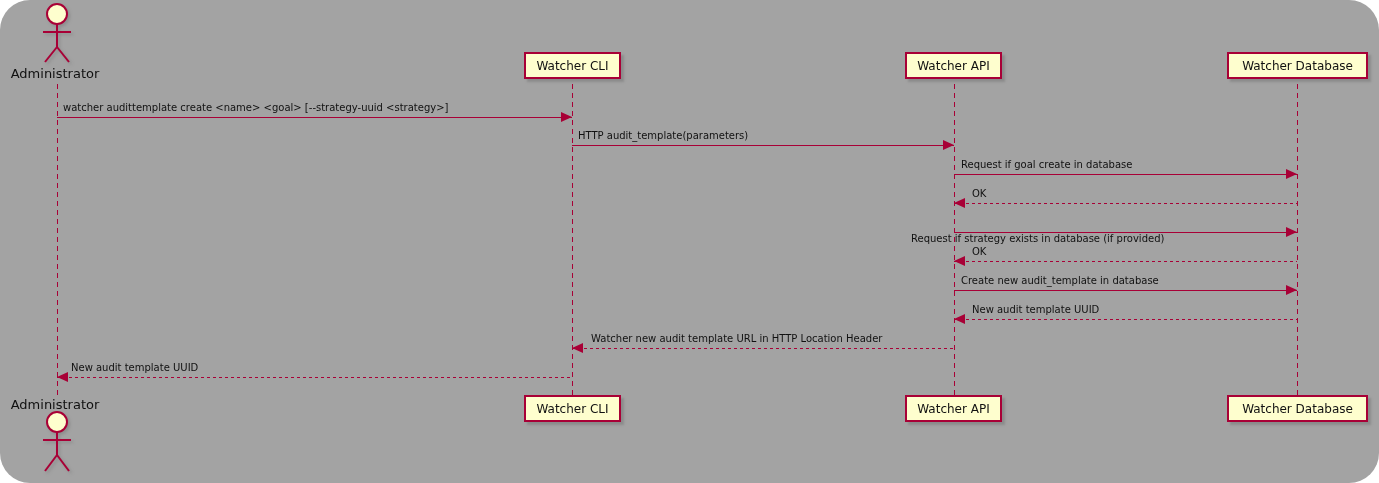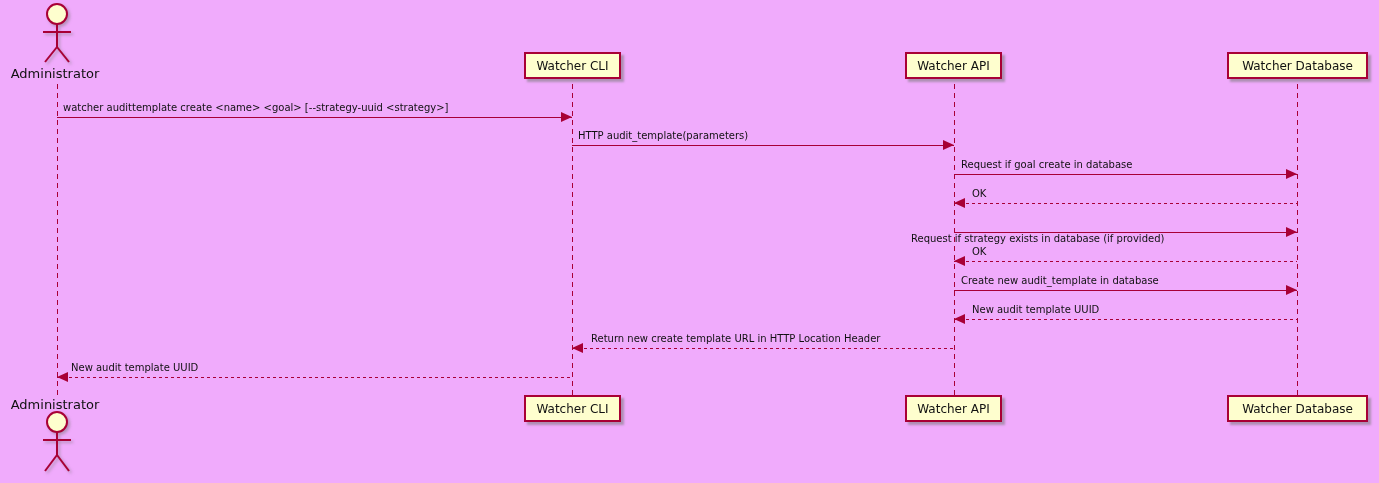--- a/index.html
+++ b/index.html
@@ -11,22 +11,23 @@
     margin: 0;
     padding: 0;
     background: #ffffff;
     font-family: "DejaVu Sans", "Liberation Sans", sans-serif;
     color: var(--text);
   }
   .diagram {
     position: relative;
     width: 1379px;
     height: 483px;
-    background: #f0abfc;
+    background: #a3a3a3;
     overflow: hidden;
+    border-radius: 30px;
   }
   
   .lifeline {
     position: absolute;
     width: 1px;
     top: 84px;
     height: 311px;
     background: repeating-linear-gradient(to bottom,
       var(--red) 0px, var(--red) 5px, transparent 5px, transparent 9px);
   }
@@ -138,21 +139,21 @@
   <div class="msg-label" style="left:961px; top:274px;">Create new audit_template in database</div>
   <div class="msg-line solid" style="left:954px; top:290px; width:343px;">
     <span class="arrow-head right"></span>
   </div>
 
   <div class="msg-label" style="left:972px; top:303px;">New audit template UUID</div>
   <div class="msg-line dotted" style="left:954px; top:319px; width:343px;">
     <span class="arrow-head left"></span>
   </div>
 
-  <div class="msg-label" style="left:591px; top:332px;">Return new create template URL in HTTP Location Header</div>
+  <div class="msg-label" style="left:591px; top:332px;">Watcher new audit template URL in HTTP Location Header</div>
   <div class="msg-line dotted" style="left:572px; top:348px; width:382px;">
     <span class="arrow-head left"></span>
   </div>
 
   <div class="msg-label" style="left:71px; top:361px;">New audit template UUID</div>
   <div class="msg-line dotted" style="left:57px; top:377px; width:515px;">
     <span class="arrow-head left"></span>
   </div>
 
   <div class="pbox" style="left:524px; top:395px; width:97px;">Watcher CLI</div>

